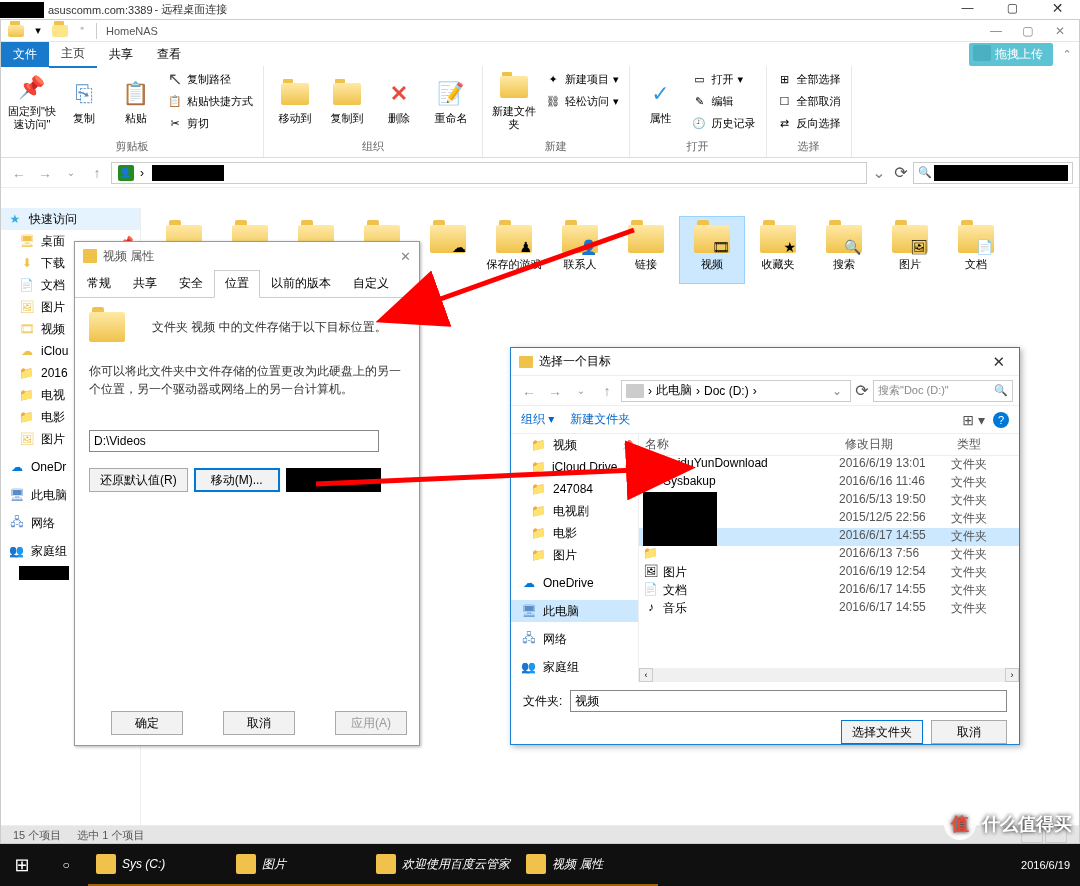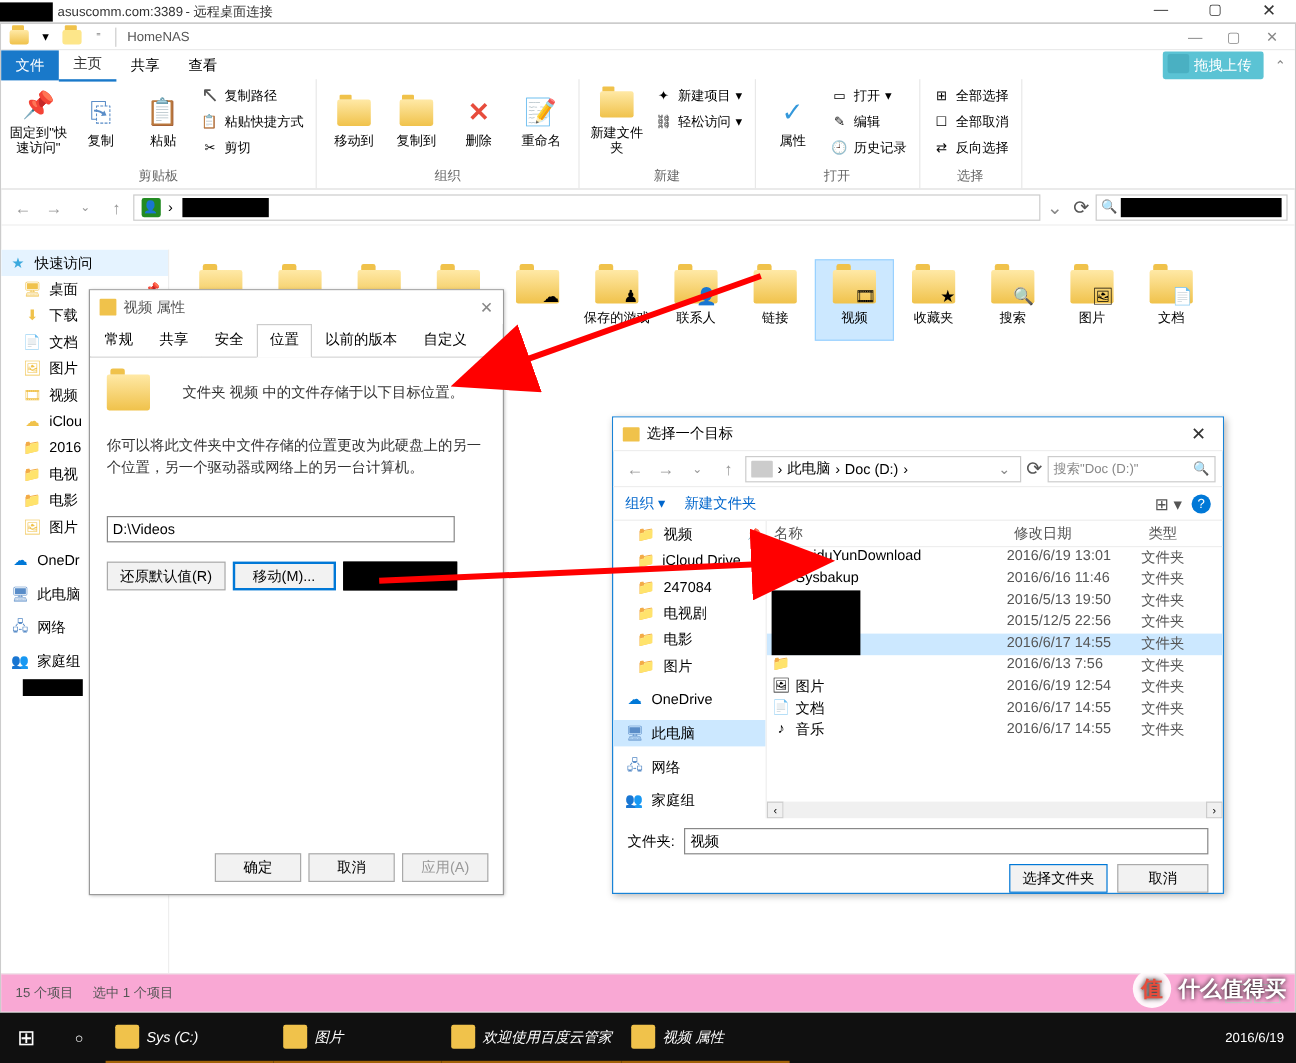--- a/index.html
+++ b/index.html
@@ -76,21 +76,21 @@
 
 .folder-grid { flex: 1; padding: 8px 10px; display: flex; flex-wrap: wrap; gap: 0; align-content: flex-start; }
 .grid-item { width: 66px; height: 68px; display: flex; flex-direction: column; align-items: center; font-size: 11px; cursor: pointer; padding-top: 4px; border: 1px solid transparent; }
 .grid-item.selected { background: #cce8ff; border: 1px solid #99d1ff; }
 .grid-item .gico { width: 40px; height: 36px; display: flex; align-items: center; justify-content: center; position: relative; }
 .big-folder { width: 36px; height: 28px; background: linear-gradient(#ffe9a6, #f0c24b); border-radius: 2px; position: relative; }
 .big-folder::before { content: ""; position: absolute; top: -5px; left: 3px; width: 12px; height: 5px; background: #f0c24b; border-radius: 2px 2px 0 0; }
 .folder-overlay { position: absolute; right: 2px; bottom: 2px; font-size: 14px; }
 
 
-.status-bar { position: absolute; bottom: 0; left: 0; right: 0; height: 32px; background: #f9a8d4; font-size: 11px; color: #555; display: flex; align-items: center; padding: 0 12px; gap: 16px; border-top: 1px solid #eee; }
+.status-bar { position: absolute; bottom: 0; left: 0; right: 0; height: 18px; background: #e5e5e5; font-size: 11px; color: #555; display: flex; align-items: flex-end; padding: 0 12px; gap: 16px; border-top: 1px solid #eee; }
 .status-bar .view-icons { margin-left: auto; display: flex; gap: 2px; }
 .status-bar .view-icons div { width: 22px; height: 16px; border: 1px solid #ccc; }
 
 
 .prop-dialog { position: absolute; top: 241px; left: 74px; width: 346px; height: 505px; background: #fff; border: 1px solid #9a9a9a; box-shadow: 1px 1px 3px rgba(0,0,0,0.3); }
 .prop-title { height: 28px; display: flex; align-items: center; padding: 0 8px; font-size: 12px; color: #555; background: #fff; }
 .prop-title .pico { width: 14px; height: 14px; background: #f0c24b; margin-right: 6px; border-radius: 1px; }
 .prop-close { margin-left: auto; font-size: 13px; color: #888; cursor: pointer; }
 .prop-tabs { display: flex; border-bottom: 1px solid #ccc; font-size: 12px; padding-left: 1px; }
 .prop-tab { padding: 4px 10px; cursor: pointer; background: #fff; border: 1px solid transparent; }
@@ -99,21 +99,21 @@
 .prop-intro { display: flex; align-items: center; gap: 27px; margin-bottom: 20px; }
 .prop-intro .bigfold { width: 36px; height: 30px; background: linear-gradient(#ffe9a6, #f0c24b); border-radius: 2px; position: relative; }
 .prop-intro .bigfold::before { content: ""; position: absolute; top: -5px; left: 3px; width: 12px; height: 5px; background: #f0c24b; border-radius: 2px 2px 0 0; }
 .prop-desc { margin-bottom: 20px; line-height: 18px; }
 .prop-input { width: 290px; height: 22px; border: 1px solid #888; padding: 0 4px; font-size: 12px; margin-bottom: 16px; margin-top: 12px; }
 .prop-btns { display: flex; gap: 6px; margin-bottom: 10px; }
 .prop-btn { height: 24px; padding: 0 10px; font-size: 12px; background: #f2f2f2; border: 1px solid #aaa; cursor: pointer; min-width: 86px; }
 .prop-btn.highlight { border: 2px solid #0078d7; }
 .prop-btn.redacted { background: #000; border: 1px solid #000; color: transparent; overflow: hidden; }
 .prop-footer { position: absolute; bottom: 10px; right: 12px; display: flex; gap: 6px; }
-.prop-footer .prop-btn { min-width: 72px; }
+.prop-footer .prop-btn { min-width: 72px; margin-left: 34px; }
 
 
 .browse-dialog { position: absolute; top: 347px; left: 510px; width: 510px; height: 398px; background: #fff; border: 1px solid #1883d7; box-shadow: 2px 2px 6px rgba(0,0,0,0.3); }
 .bd-title { height: 28px; display: flex; align-items: center; padding: 0 8px; font-size: 12px; background: #fff; border-bottom: 1px solid #eee; }
 .bd-title .pico { width: 14px; height: 12px; background: #f0c24b; margin-right: 6px; border-radius: 1px; }
 .bd-close { margin-left: auto; font-size: 15px; color: #333; cursor: pointer; padding: 0 6px; }
 .bd-addr { height: 30px; display: flex; align-items: center; padding: 0 6px; gap: 2px; border-bottom: 1px solid #eee; }
 .bd-addr-box { flex: 1; height: 22px; border: 1px solid #ccc; display: flex; align-items: center; font-size: 12px; padding: 0 4px; }
 .bd-addr-box .drive { width: 18px; height: 14px; background: #ccc; border-radius: 1px; margin-right: 4px; }
 .bd-addr-box span { margin-right: 4px; }

